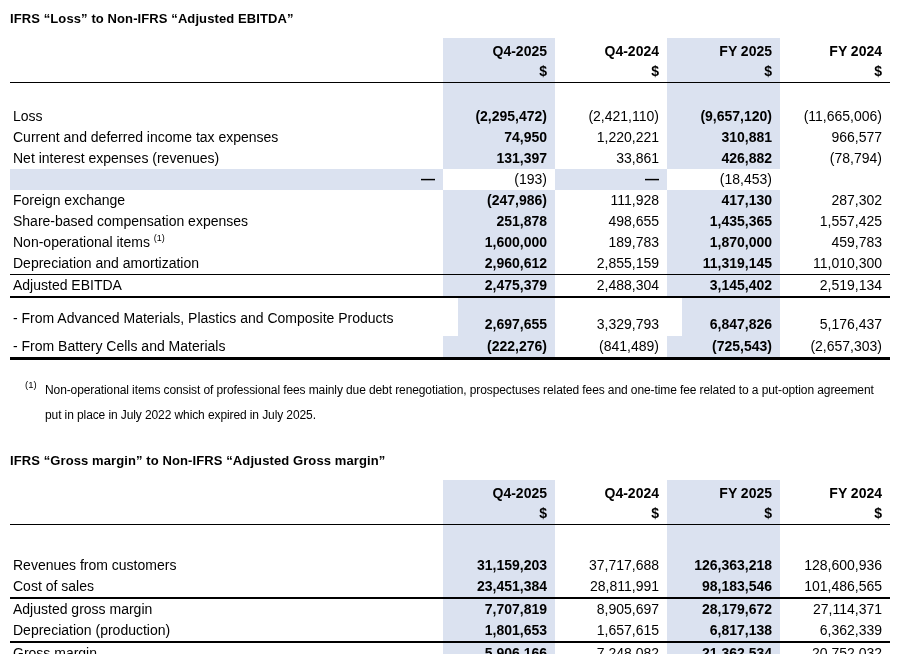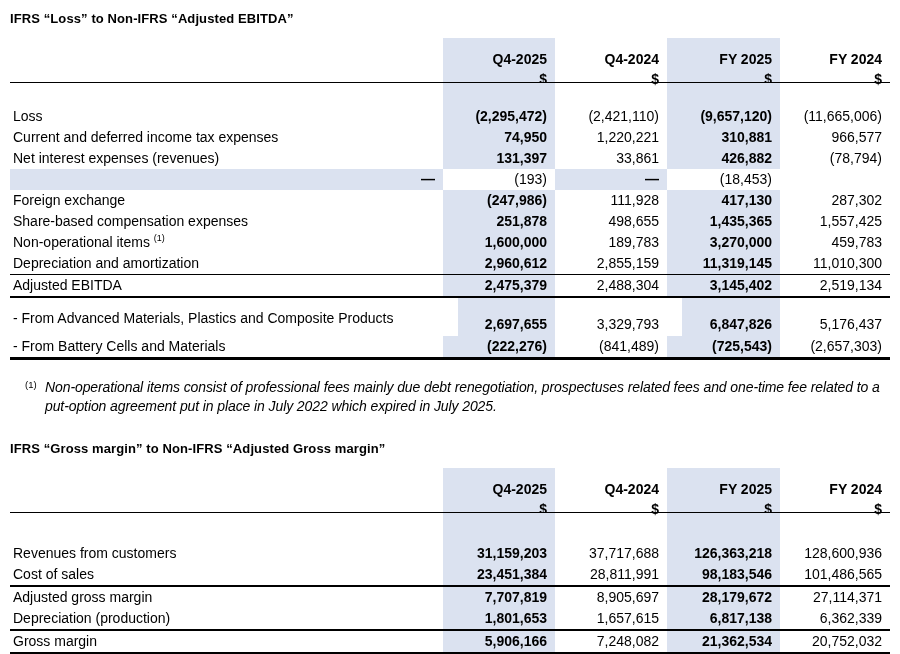--- a/index.html
+++ b/index.html
@@ -14,21 +14,21 @@
 
   .tbl { width:880px; }
 
   
   .grow { display:grid; grid-template-columns:433px 112px 112px 113px 110px; }
 
   .cell { box-sizing:border-box; }
   .hl   { background:var(--hl, #dbe2f0); }
 
   
-  .thead .cell { height:44px; padding:11px 8px 0 0; text-align:right; font-weight:bold; font-size:14px; line-height:20px; }
+  .thead .cell { height:44px; padding:3px 8px 0 0; text-align:right; font-weight:bold; font-size:14px; line-height:20px; }
   .thead .cell.empty { padding:0; }
 
   
   .hr        { height:1px;  background:#000; }
   .hr.med    { height:2px; }
   .hr.thick  { height:3px; }
 
   
   .spacer1 .cell { height:23px; }
   .spacer2 .cell { height:30px; }
@@ -45,21 +45,21 @@
   .drow.tall .label { white-space:normal; line-height:18px; padding-top:11px; }
   .drow.tall .num { display:flex; align-items:flex-end; justify-content:flex-end; padding-bottom:1px;margin-left:15px; }
 
   .indent { padding-left:5px; }
 
   sup.fn-ref { font-size:9px; vertical-align:super; line-height:0; }
 
   
   .footnote { display:flex; margin-top:18px; width:880px; }
   .fn-marker { width:35px; padding-left:15px; font-size:9.5px; padding-top:1px; box-sizing:border-box; flex:none; }
-  .fn-text { flex:1; font-size:14px; line-height:19px; letter-spacing:-0.1px;font-style:italic; }
+  .fn-text { flex:1; font-size:12px; line-height:25px; letter-spacing:-0.1px; }
 
   .mt-title2 { margin-top:22px; }
 </style>
 </head>
 <body>
 
 <div class="page">
 
   <div class="title">IFRS “Loss” to Non-IFRS “Adjusted EBITDA”</div>
 
@@ -139,21 +139,21 @@
       <div class="cell num hl">251,878</div>
       <div class="cell num">498,655</div>
       <div class="cell num hl">1,435,365</div>
       <div class="cell num">1,557,425</div>
     </div>
 
     <div class="grow drow">
       <div class="cell label"><span>Non-operational items</span> <sup class="fn-ref">(1)</sup></div>
       <div class="cell num hl">1,600,000</div>
       <div class="cell num">189,783</div>
-      <div class="cell num hl">3,270,000</div>
+      <div class="cell num hl">1,870,000</div>
       <div class="cell num">459,783</div>
     </div>
 
     <div class="grow drow">
       <div class="cell label">Depreciation and amortization</div>
       <div class="cell num hl">2,960,612</div>
       <div class="cell num">2,855,159</div>
       <div class="cell num hl">11,319,145</div>
       <div class="cell num">11,010,300</div>
     </div>

